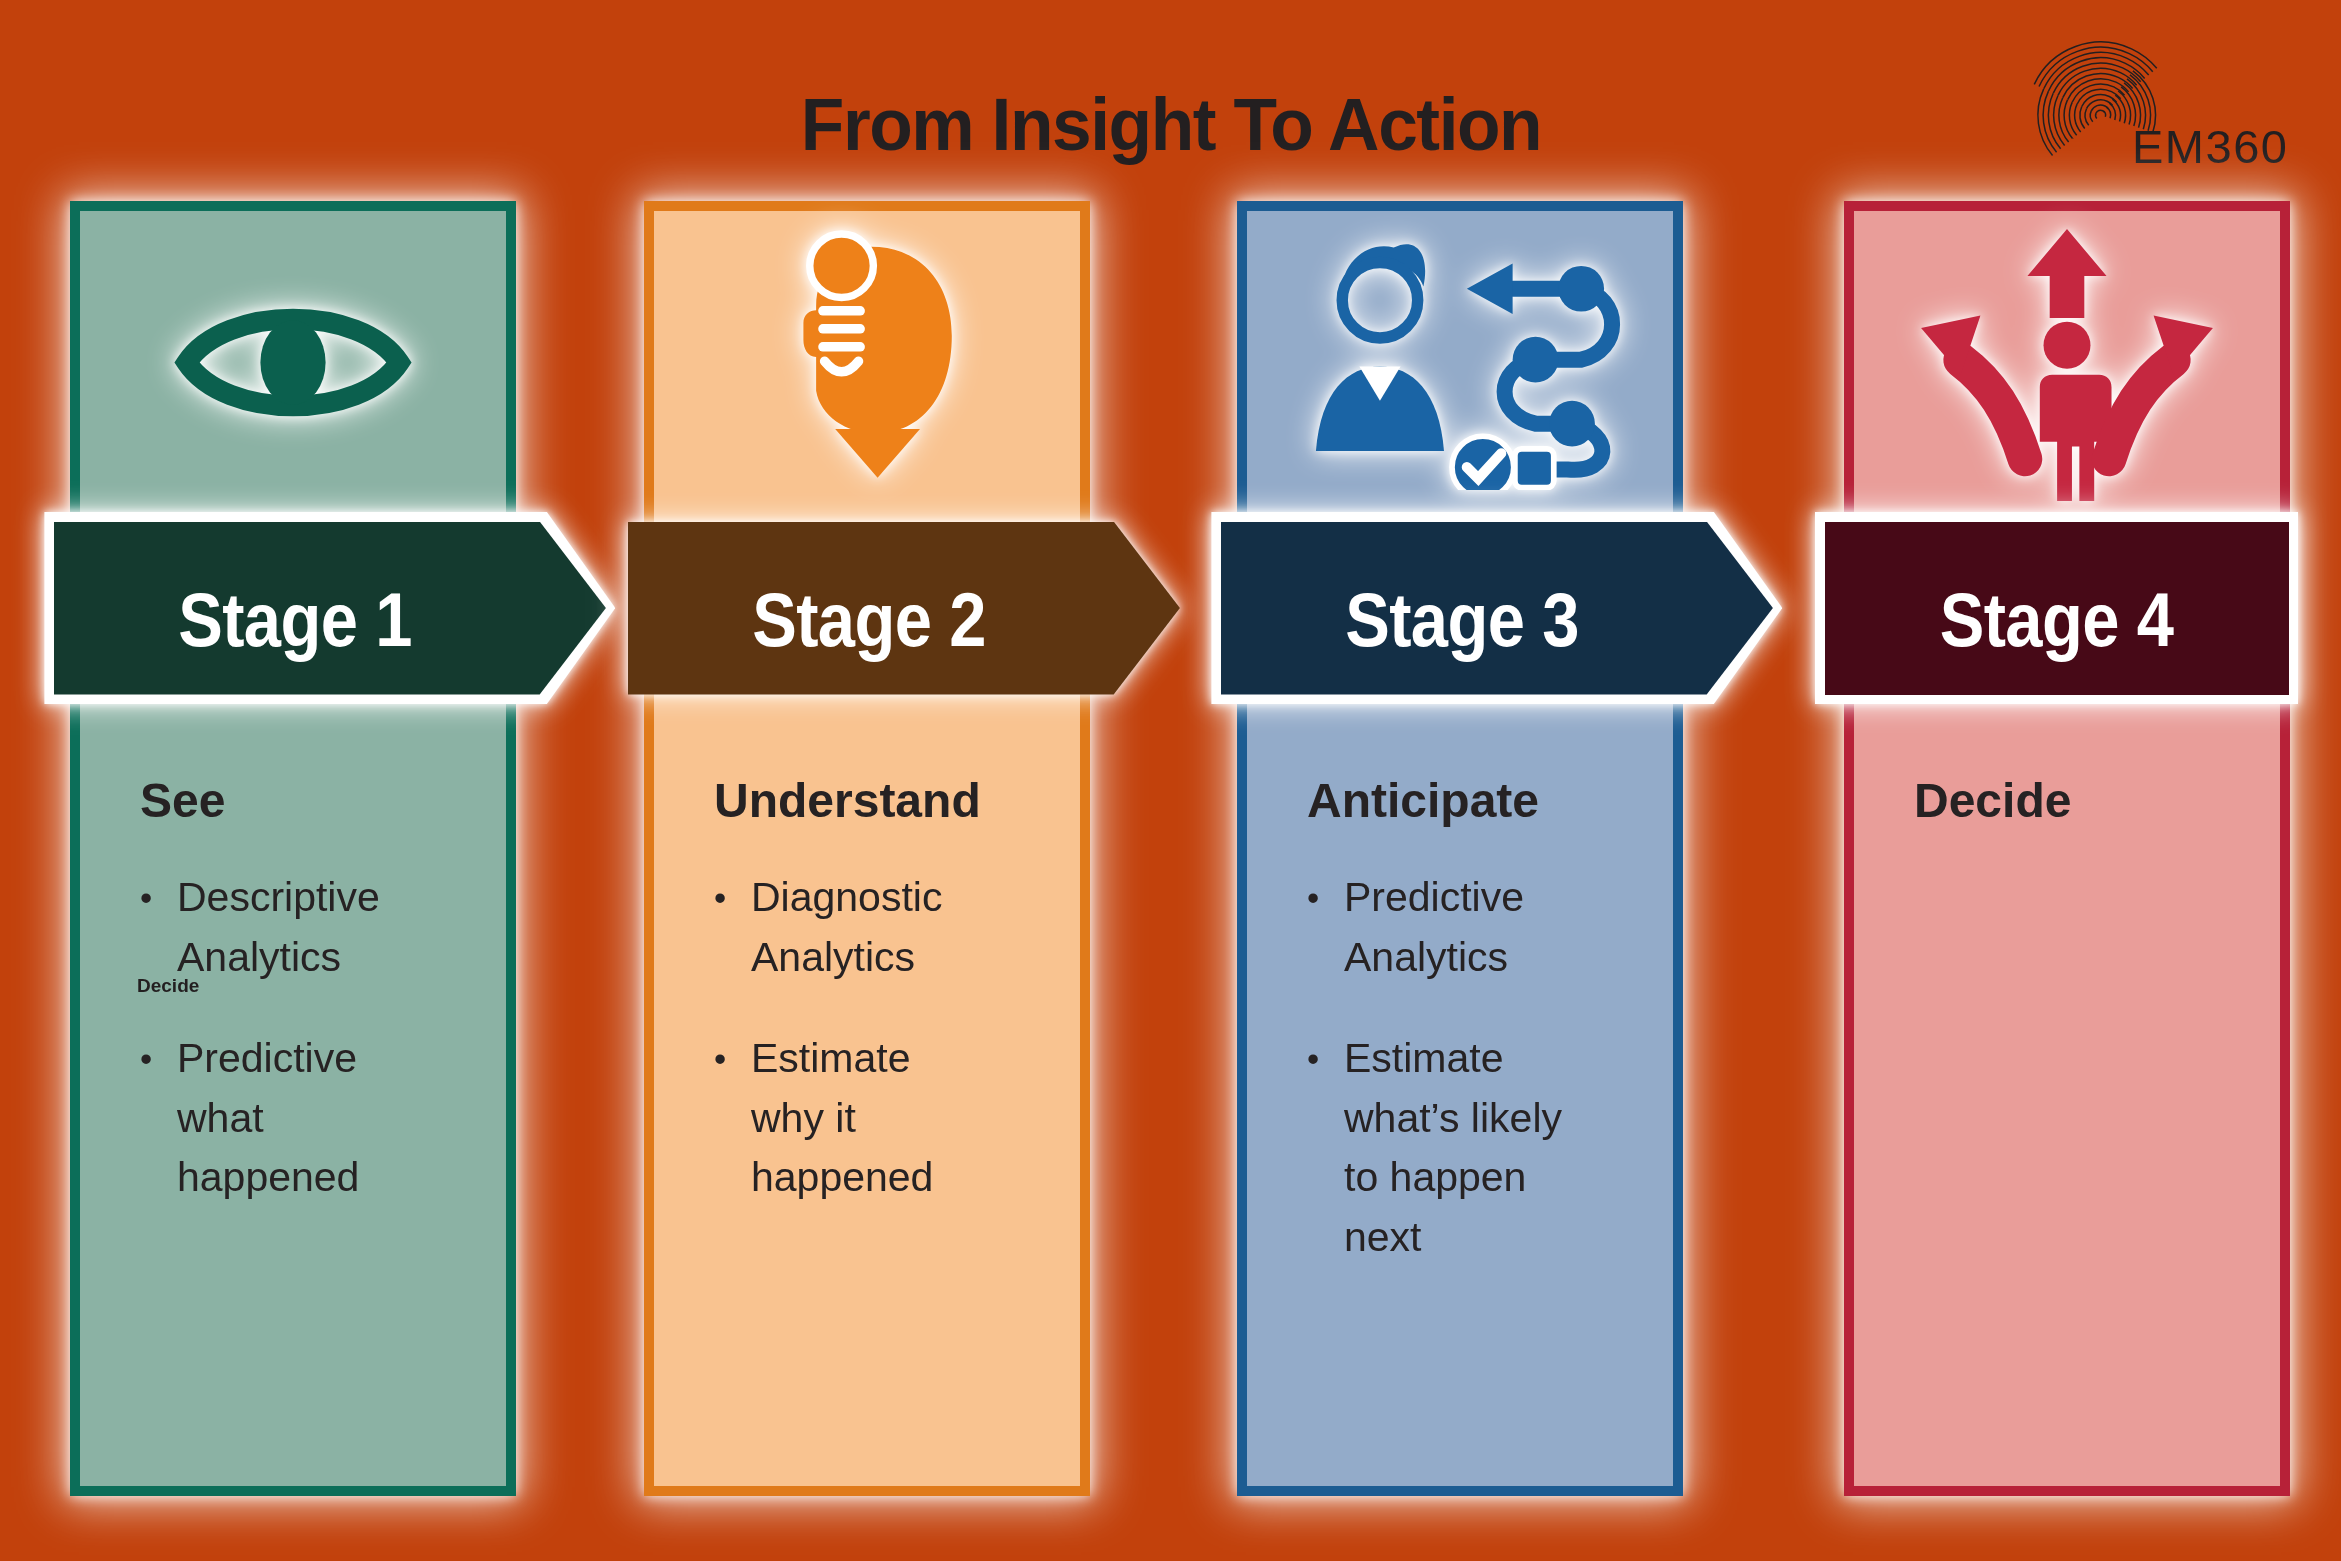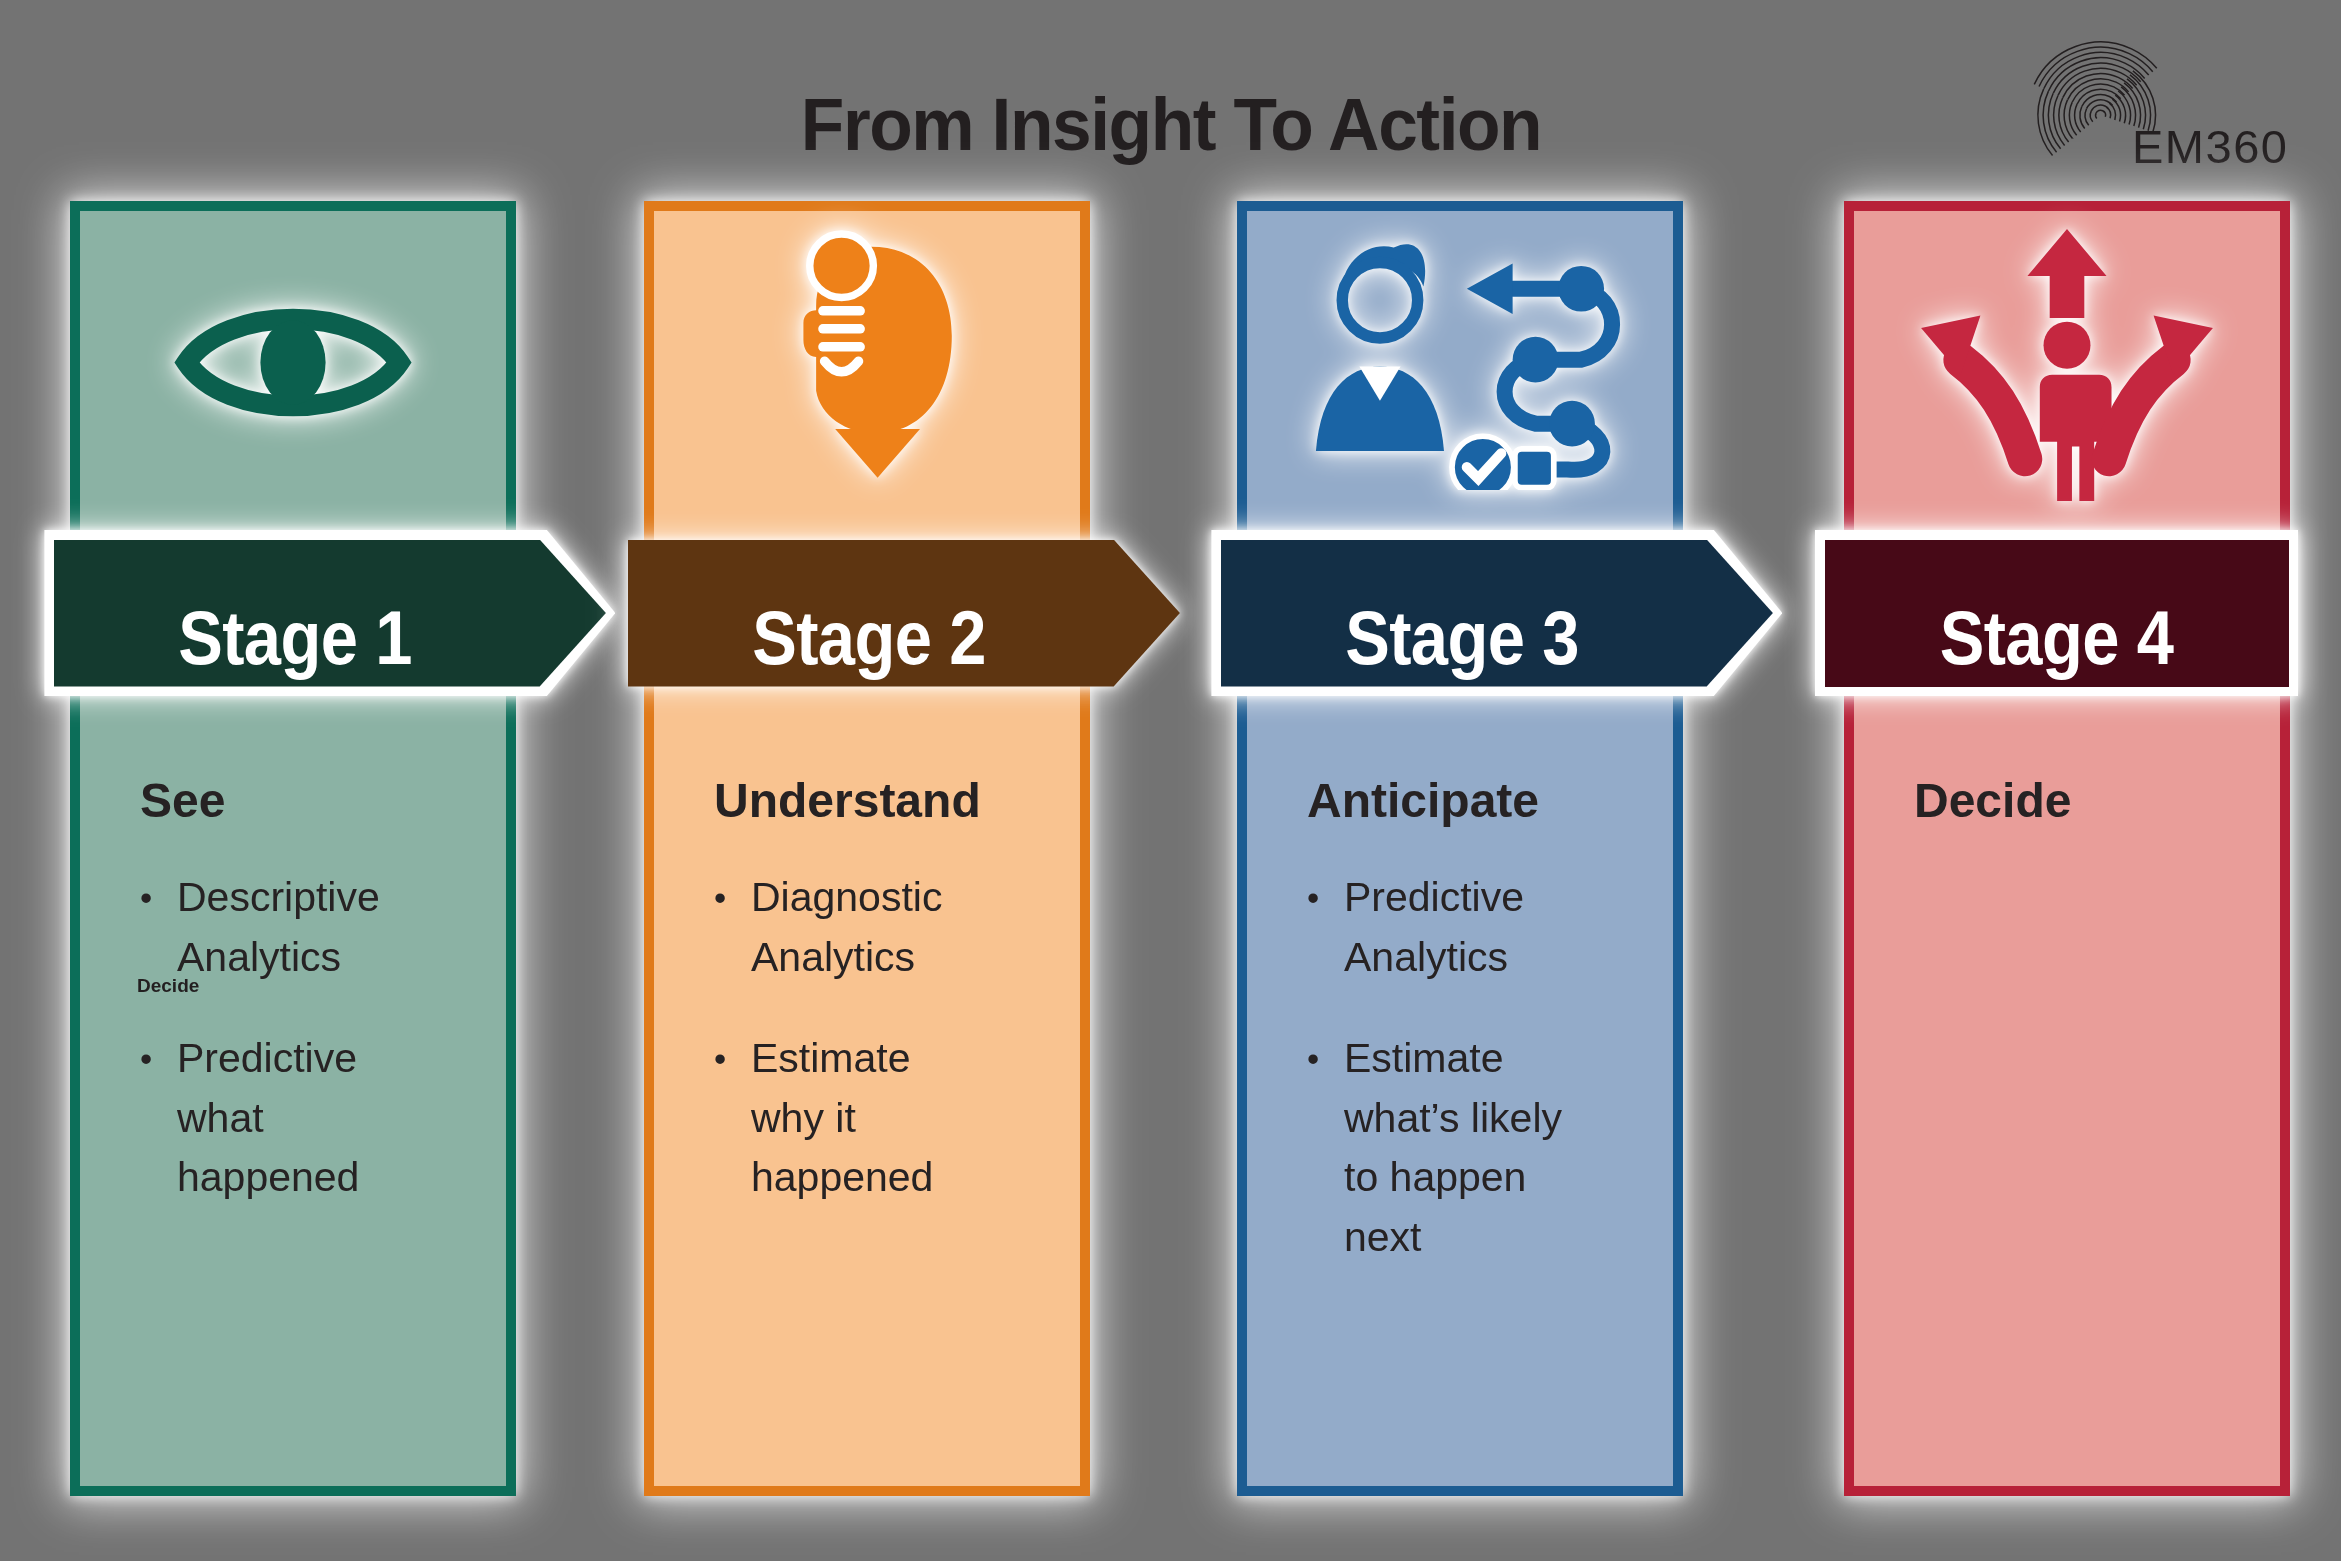--- a/index.html
+++ b/index.html
@@ -1,18 +1,18 @@
 <!DOCTYPE html>
 <html style="font-size:11.7px"><head>
 <meta charset="utf-8">
 <style>
   html,body{margin:0;padding:0;background:#fbe8d1;}
   .page{
     position:relative; width:2342px; height:1561px; overflow:hidden;
-    background:#737373;
+    background:#c2410c;
     font-family:"Liberation Sans","DejaVu Sans",sans-serif;
     color:#231f20;
   }
 
   
   .title{
     position:absolute; top:31px; left:0; width:100%;
     text-align:center; font-size:75px; font-weight:700;
     letter-spacing:-1.5px; color:#231f20;
     transform:scaleX(.95); transform-origin:50% 50%;
@@ -40,23 +40,22 @@
     filter:drop-shadow(0 0 5.1px rgba(255,255,255,.95)) drop-shadow(0 0 14.6px rgba(255,255,255,.9));
     color:var(--icon);
   }
   .s1 .icon-wrap{ top:77px; }
   .s2 .icon-wrap{ top:16px; }
   .s3 .icon-wrap{ top:25.6px; }
   .s4 .icon-wrap{ top:23.4px; }
 
   
   .banner{
-    position:absolute; top:311px; left:-25.6px; width:571px; height:166px;
+    position:absolute; top:311px; left:-25.6px; width:571px; height:192px;
     filter:drop-shadow(0 0 4.4px rgba(255,255,255,.95)) drop-shadow(0 0 13px rgba(255,255,255,.85));
-    margin-top:18px;
   }
   .banner-outer{
     position:absolute; inset:0; background:#fff;
     clip-path:polygon(0 0, 88% 0, 100% 50%, 88% 100%, 0 100%);
   }
   .banner-inner{
     position:absolute; inset:9.5px; background:var(--banner);
     clip-path:polygon(0 0, 88% 0, 100% 50%, 88% 100%, 0 100%);
   }
   .banner-label{

